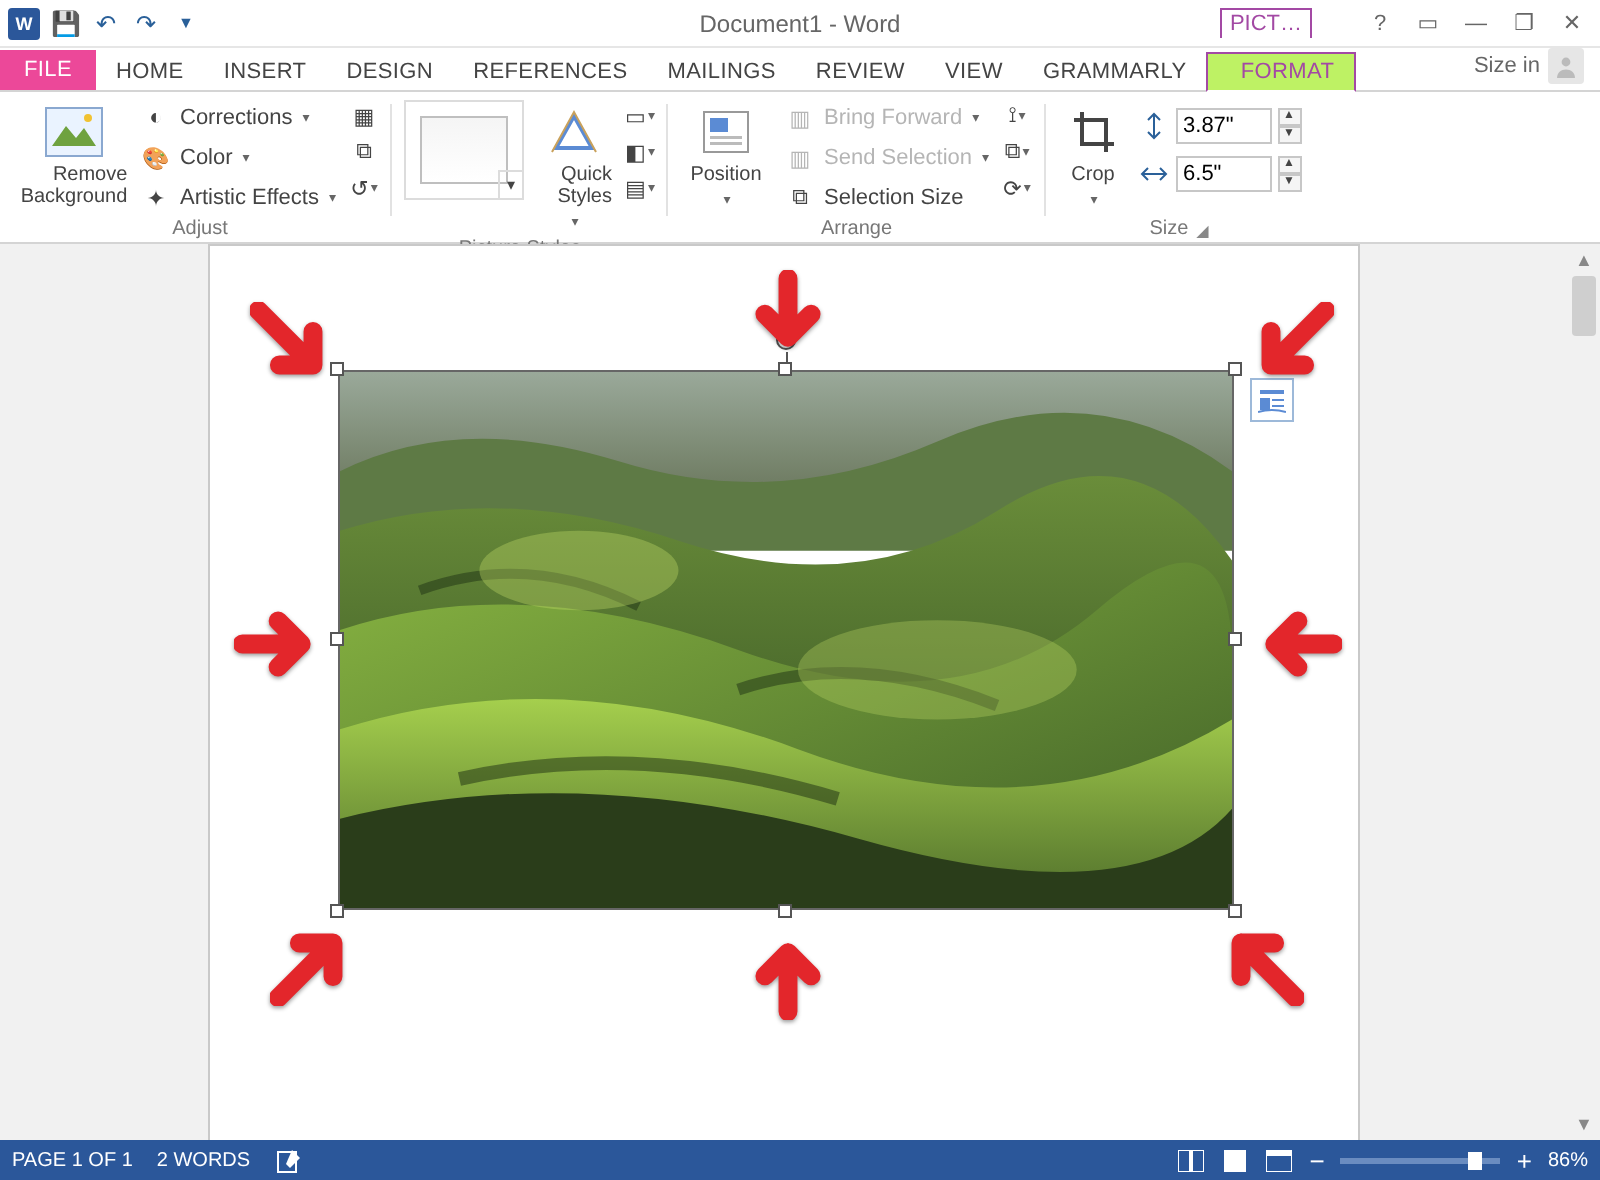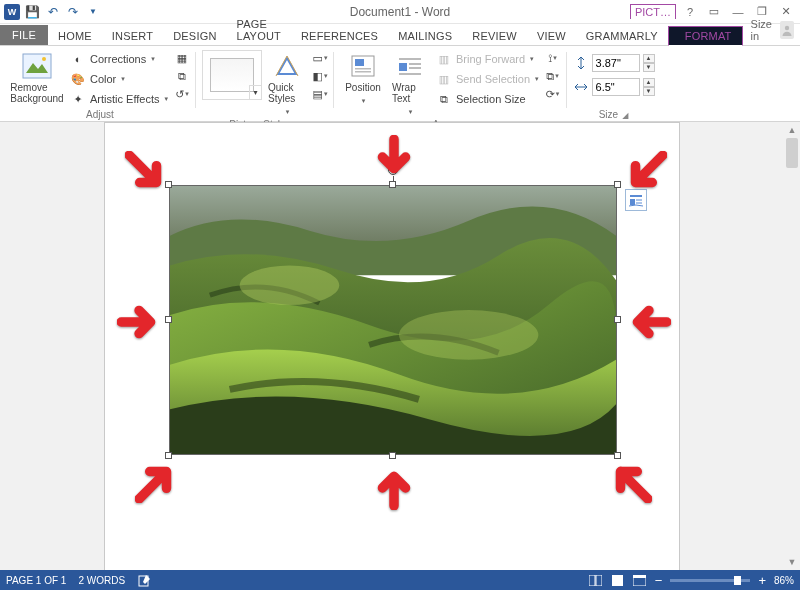--- a/index.html
+++ b/index.html
@@ -5,40 +5,40 @@
   * { box-sizing: border-box; margin: 0; padding: 0; font-family: "Segoe UI", Tahoma, sans-serif; }
   body { width: 800px; height: 590px; background: #fff; overflow: hidden; position: relative; font-size: 11px; color: #444; }
 
   
   .titlebar { height: 24px; background: #fff; display: flex; align-items: center; border-bottom: 1px solid #e6e6e6; position: relative; }
   .qat { display: flex; align-items: center; gap: 6px; padding-left: 4px; }
   .word-ico { width: 16px; height: 16px; background: #2b579a; color:#fff; font-size:9px; font-weight:bold; display:inline-flex; align-items:center; justify-content:center; border-radius:2px;}
   .qat .ico { width:14px; height:14px; color:#2a6099; display:inline-flex; align-items:center; justify-content:center; font-size:12px;}
   .title-center { position:absolute; left:0; right:0; text-align:center; font-size:12px; color:#666; pointer-events:none;}
   .title-right { margin-left:auto; display:flex; align-items:center; gap:4px; padding-right:4px;}
-  .pict-tab { border:1px solid #a349a4; border-bottom:none; color:#a349a4; padding:1px 4px; font-size:11px; margin-right:0;}
+  .pict-tab { border:1px solid #a349a4; border-bottom:none; color:#a349a4; padding:1px 4px; font-size:11px; margin-right:20px;}
   .winbtn { width:20px; height:16px; display:inline-flex; align-items:center; justify-content:center; color:#666; font-size:11px;}
 
   
   .tabs { height: 22px; display:flex; align-items:flex-end; border-bottom:1px solid #d4d4d4; padding-left:0; position:relative; background:#fff;}
   .tab { padding:3px 10px 3px; font-size:11px; color:#444; text-transform:uppercase; letter-spacing:.2px; cursor:default;}
-  .tab.file { background:#737373; color:#fff; padding:4px 12px;text-align:center;}
-  .tab.format { color:#a349a4; border:1px solid #a349a4; border-bottom:1px solid #fff; margin-bottom:-1px; background:#0f172a;padding-left:16px;}
+  .tab.file { background:#ec4899; color:#fff; padding:4px 12px;text-align:center;}
+  .tab.format { color:#a349a4; border:1px solid #a349a4; border-bottom:1px solid #fff; margin-bottom:-1px; background:#bef264;padding-left:16px;}
   .signin { margin-left:auto; padding:3px 8px; display:flex; align-items:center; gap:4px; font-size:11px; color:#666;}
   .avatar { width:18px; height:18px; border-radius:2px; background:#e6e6e6; display:inline-flex; align-items:center; justify-content:center;}
 
   
   .ribbon { height: 76px; background:#fff; border-bottom:1px solid #d4d4d4; display:flex; align-items:flex-start; padding:2px 4px 0 4px; gap:0; }
   .group { height:74px; display:flex; flex-direction:column; align-items:center; justify-content:space-between; padding:2px 6px 0; position:relative;}
   .group::after{ content:""; position:absolute; right:0; top:4px; bottom:14px; width:1px; background:#e2e2e2;}
   .group:last-child::after{display:none;}
   .group-body{ display:flex; align-items:flex-start; gap:4px; flex:1;}
   .group-label{ font-size:10px; color:#777; display:flex; align-items:flex-end; gap:4px; padding-bottom:2px;}
   .launcher{ font-size:8px; color:#888;}
-  .bigbtn{ display:flex; flex-direction:column; align-items:center; gap:2px; width:54px; text-align:left; font-size:10px; line-height:11px; padding:2px;}
+  .bigbtn{ display:flex; flex-direction:column; align-items:center; gap:2px; width:54px; text-align:right; font-size:10px; line-height:11px; padding:2px;}
   .bigbtn .bicon{ width:32px; height:28px; display:flex; align-items:center; justify-content:center; }
   .stack { display:flex; flex-direction:column; gap:2px; }
   .rbtn { display:flex; align-items:center; gap:4px; font-size:11px; color:#444; padding:1px 2px; white-space:nowrap;}
   .rbtn.dis { color:#b5b5b5; }
   .caret{ font-size:7px; color:#666; margin-left:1px;}
   .mini-ico{ width:16px; height:16px; display:inline-flex; align-items:center; justify-content:center;}
   .gallery { width:60px; height:50px; border:1px solid #dcdcdc; display:flex; align-items:center; justify-content:center; position:relative;}
   .gallery .thumb{ width:44px; height:34px; border:1px solid #bfbfbf; background:linear-gradient(180deg,#f5f5f5,#fff);}
   .gallery .more{position:absolute; right:0; bottom:0; width:12px; height:14px; border-left:1px solid #dcdcdc; border-top:1px solid #dcdcdc; font-size:8px; display:flex; align-items:center; justify-content:center;}
   .size-row{ display:flex; align-items:center; gap:3px;}
@@ -98,21 +98,20 @@
     <span class="winbtn">❐</span>
     <span class="winbtn">✕</span>
   </div>
 </div>
 
 <div class="tabs">
   <div class="tab file">FILE</div>
   <div class="tab">HOME</div>
   <div class="tab">INSERT</div>
   <div class="tab">DESIGN</div>
-  <div class="tab">PAGE LAYOUT</div>
   <div class="tab">REFERENCES</div>
   <div class="tab">MAILINGS</div>
   <div class="tab">REVIEW</div>
   <div class="tab">VIEW</div>
   <div class="tab">GRAMMARLY</div>
   <div class="tab format">FORMAT</div>
   <div class="signin">
     <span>Size in</span>
     <span class="avatar">
       <svg width="12" height="12" viewBox="0 0 12 12">
@@ -200,33 +199,20 @@
           <svg width="26" height="24">
               <rect x="2" y="2" width="22" height="20" fill="#fff" stroke="#999"></rect>
               <rect x="5" y="5" width="9" height="7" fill="#5b8bd4"></rect>
               <rect x="5" y="14" width="16" height="1.5" fill="#bbb"></rect>
               <rect x="5" y="17" width="16" height="1.5" fill="#bbb"></rect>
             </svg>
         </span>
         <span>Position</span>
           <span class="caret">▾</span>
       </div>
-      <div class="bigbtn" style="width:40px">
-        <span class="bicon">
-          <svg width="26" height="24">
-              <rect x="2" y="4" width="22" height="2" fill="#bbb"></rect>
-              <rect x="2" y="9" width="8" height="8" fill="#5b8bd4"></rect>
-              <rect x="12" y="9" width="12" height="2" fill="#bbb"></rect>
-              <rect x="12" y="13" width="12" height="2" fill="#bbb"></rect>
-              <rect x="2" y="19" width="22" height="2" fill="#bbb"></rect>
-            </svg>
-        </span>
-        <span>Wrap Text</span>
-          <span class="caret">▾</span>
-      </div>
       <div class="stack">
         <div class="rbtn dis">
           <span class="mini-ico">▥</span>
           <span>Bring Forward</span>
             <span class="caret">▾</span>
         </div>
         <div class="rbtn dis">
           <span class="mini-ico">▥</span>
           <span>Send Selection</span>
             <span class="caret">▾</span>
@@ -242,20 +228,29 @@
         <span class="mini-ico">⟳<span class="caret">▾</span></span>
       </div>
     </div>
     <div class="group-label">
         <span>Arrange</span>
       </div>
   </div>
 
   <div class="group">
     <div class="group-body">
+      <div class="bigbtn" style="width:36px">
+        <span class="bicon">
+          <svg width="24" height="24">
+              <path d="M6 2v16h16M2 6h16v16" stroke="#444" stroke-width="2" fill="none"></path>
+            </svg>
+        </span>
+        <span>Crop</span>
+          <span class="caret">▾</span>
+      </div>
       <div class="stack" style="gap:6px; padding-top:4px;">
         <div class="size-row">
           <span class="mini-ico">
             <svg width="14" height="14">
                 <path d="M7 1v12M4 4l3-3 3 3M4 10l3 3 3-3" stroke="#2a6099" fill="none"></path>
               </svg>
           </span>
           <input value="3.87&quot;" style="">
           <div class="spinner">
               <span>▲</span>

